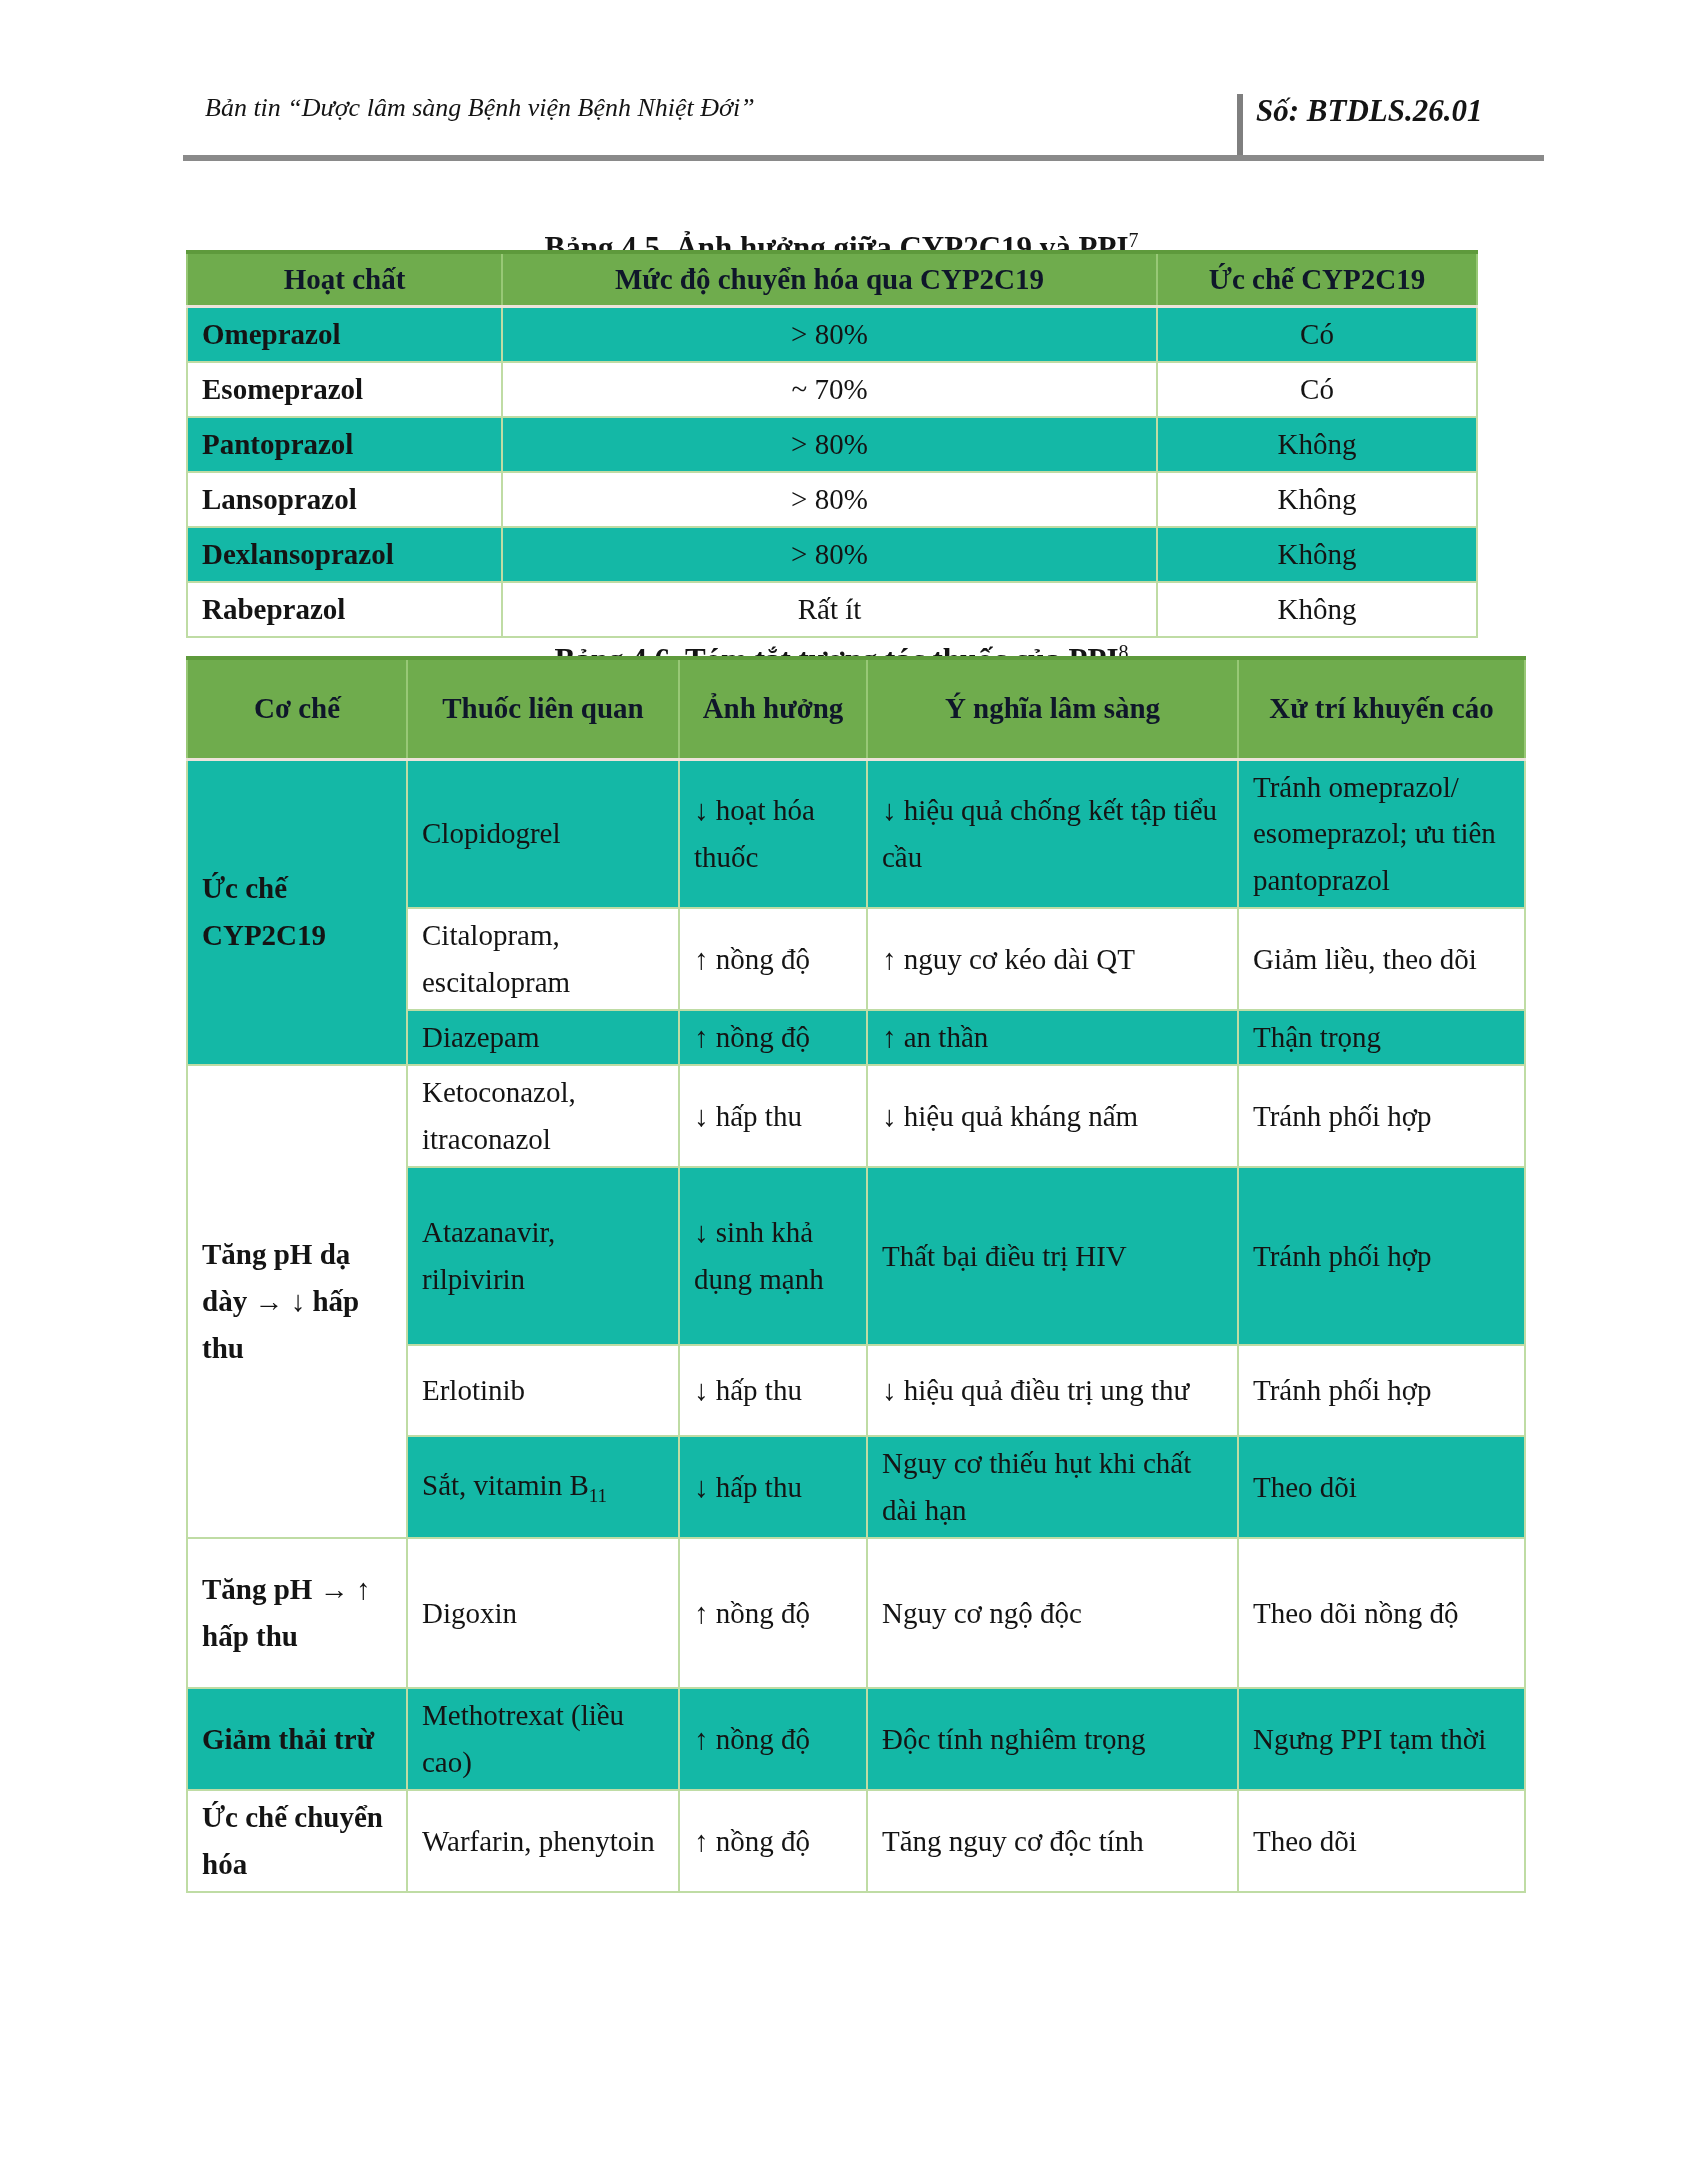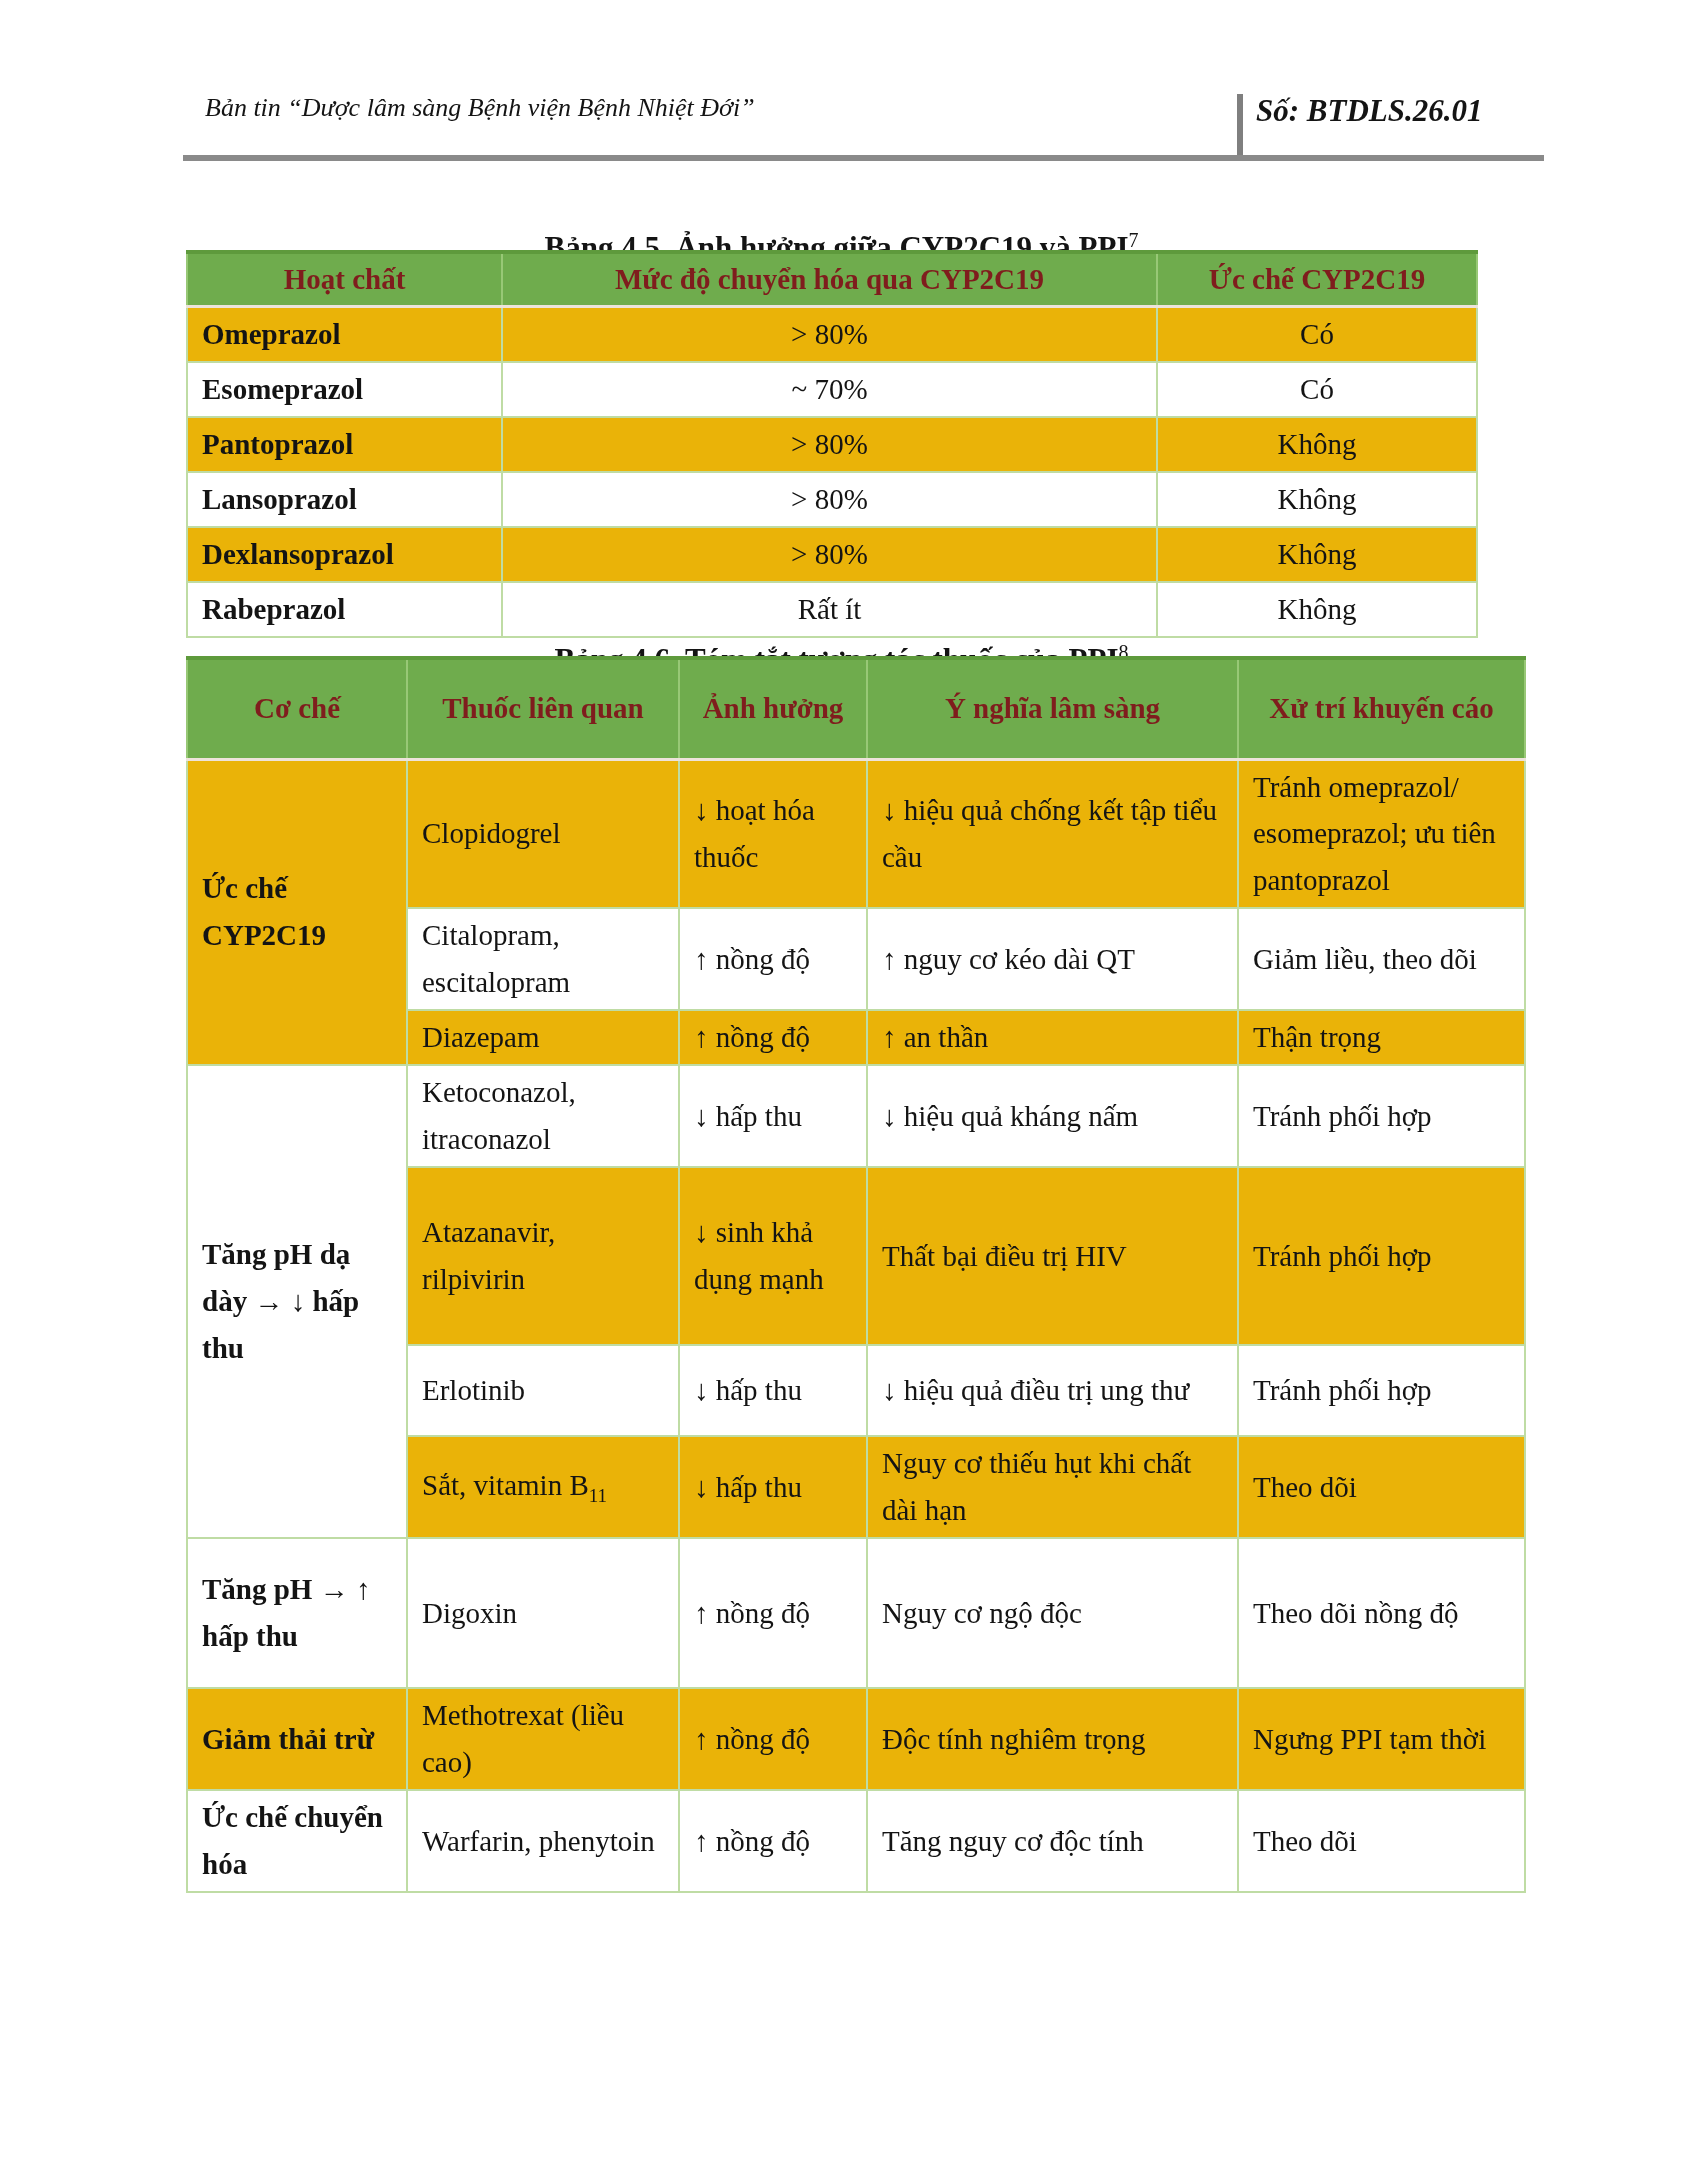--- a/index.html
+++ b/index.html
@@ -35,26 +35,26 @@
     font-size:29px; line-height:1.62;
   }
   #t45 { left:186px; top:250px; width:1290px; }
   #t46 { left:186px; top:656px; width:1339px; }
 
   table.grid td {
     border:2px solid #BFDCA4; background:#ffffff;
     vertical-align:middle; padding:3px 14px; overflow:hidden;
   }
   table.grid th {
-    background:#6FAC4D; color:#7f1d1d; font-weight:bold; text-align:center;
+    background:#6FAC4D; color:#0f172a; font-weight:bold; text-align:center;
     vertical-align:middle; padding:3px 10px; line-height:1.55;
     border:2px solid #98C876; border-top:4px solid #5E9A3C; border-bottom:3px solid #EDE3DA;
     overflow:hidden;
   }
-  tr.band td { background:#eab308; }
+  tr.band td { background:#14b8a6; }
   td.c1 { font-weight:bold; padding-left:16px; }
   td.ctr { text-align:center; }
   sub.sm { font-size:19px; }
 </style>
 </head>
 <body>
 
 <div class="page">
 
   <div class="hdr-left">Bản tin “Dược lâm sàng Bệnh viện Bệnh Nhiệt Đới”</div>

